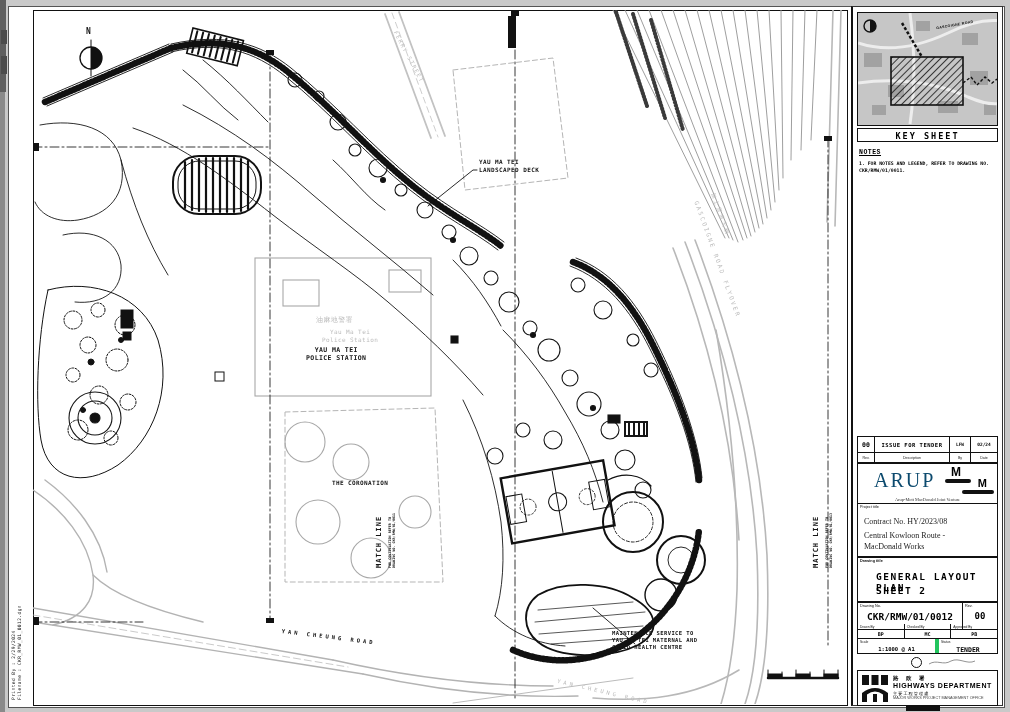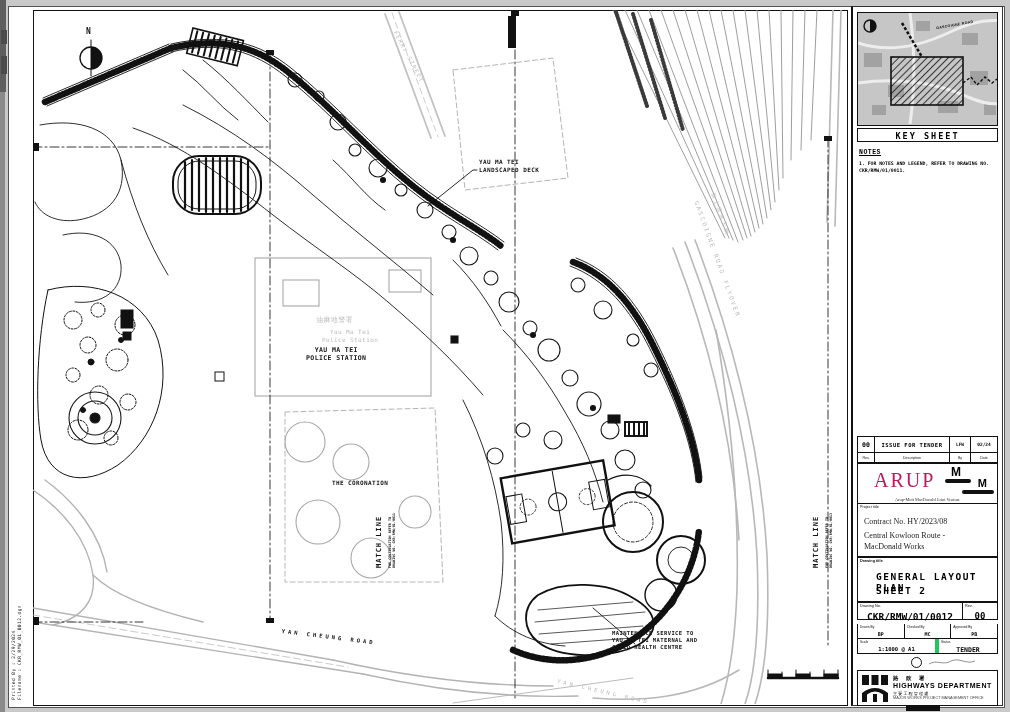--- a/index.html
+++ b/index.html
@@ -24,32 +24,32 @@
   .notes h4{margin:2px 0 4px 2px;font-size:6.5px;text-decoration:underline;letter-spacing:.5px;font-family:Liberation Mono, monospace;}
   .notes p{margin:0 0 0 2px;font-size:4.8px;font-weight:bold;white-space:pre-line;line-height:1.5;}
   .revrow{top:429px;height:17px;border:1.5px solid #111;display:flex;align-items:center;
           font-family:"DejaVu Sans Mono",monospace;font-weight:bold;}
   .revrow>div{border-right:1px solid #111;height:100%;display:flex;align-items:center;justify-content:center;}
   .revrow>div:last-child{border-right:none;}
   .revhead{top:446px;height:10px;border:1px solid #111;border-top:none;display:flex;font-size:3.6px;color:#222;}
   .revhead>div{border-right:1px solid #111;height:100%;display:flex;align-items:center;justify-content:center;}
   .revhead>div:last-child{border-right:none;}
   .firm{top:456px;height:41px;border:1.5px solid #111;}
-  .arup{position:absolute;left:16px;top:5px;font-family:"Liberation Serif",serif;font-size:20px;letter-spacing:2px;color:#be185d;}
+  .arup{position:absolute;left:16px;top:5px;font-family:"Liberation Serif",serif;font-size:20px;letter-spacing:2px;color:#0c4a6e;}
   .m1{position:absolute;right:36px;top:1px;font-size:12px;font-weight:bold;}
   .mbar1{position:absolute;right:26px;top:15px;width:26px;height:4px;background:#111;border-radius:2px;}
   .m2{position:absolute;right:10px;top:13px;font-size:11px;font-weight:bold;}
   .mbar2{position:absolute;right:3px;top:26px;width:32px;height:4px;background:#111;border-radius:2px;}
   .jv{position:absolute;left:0;right:0;bottom:1px;text-align:center;font-family:"Liberation Serif",serif;font-size:4.4px;color:#333;}
   .project{top:497px;height:53px;border:1.5px solid #111;border-top:none;font-family:"Liberation Serif",serif;color:#222;}
   .boxlab{position:absolute;left:2px;top:1px;font-size:3.8px;font-family:"Liberation Sans",sans-serif;color:#111;}
   .pline{position:absolute;left:6px;font-size:8px;}
   .dtitle{top:550px;height:45px;border:1.5px solid #111;font-family:"DejaVu Sans Mono",monospace;font-weight:bold;}
   .dline{position:absolute;left:18px;font-size:9.5px;letter-spacing:1.5px;}
-  .dno{top:595px;height:18px;border:1.5px solid #111;display:flex;}
+  .dno{top:595px;height:28px;border:1.5px solid #111;display:flex;}
   .dno .c1{flex:1;position:relative;}
   .dno .c2{width:34px;border-left:1px solid #111;position:relative;}
   .dnoval{position:absolute;left:0;right:0;top:8px;text-align:center;font-family:"DejaVu Sans Mono",monospace;font-weight:bold;font-size:9.5px;}
   .sig{top:617px;height:15px;border:1px solid #111;border-top:none;display:flex;}
   .sig>div{flex:1;border-right:1px solid #111;position:relative;}
   .sig>div:last-child{border-right:none;}
   .sigval{position:absolute;left:0;right:0;top:7px;text-align:center;font-family:"DejaVu Sans Mono",monospace;font-weight:bold;font-size:5px;}
   .scl{top:632px;height:15px;border:1px solid #111;border-top:none;display:flex;}
   .scl .c1{flex:1;position:relative;}
   .scl .c2{width:58px;border-left:4px solid #22c55e;position:relative;}

